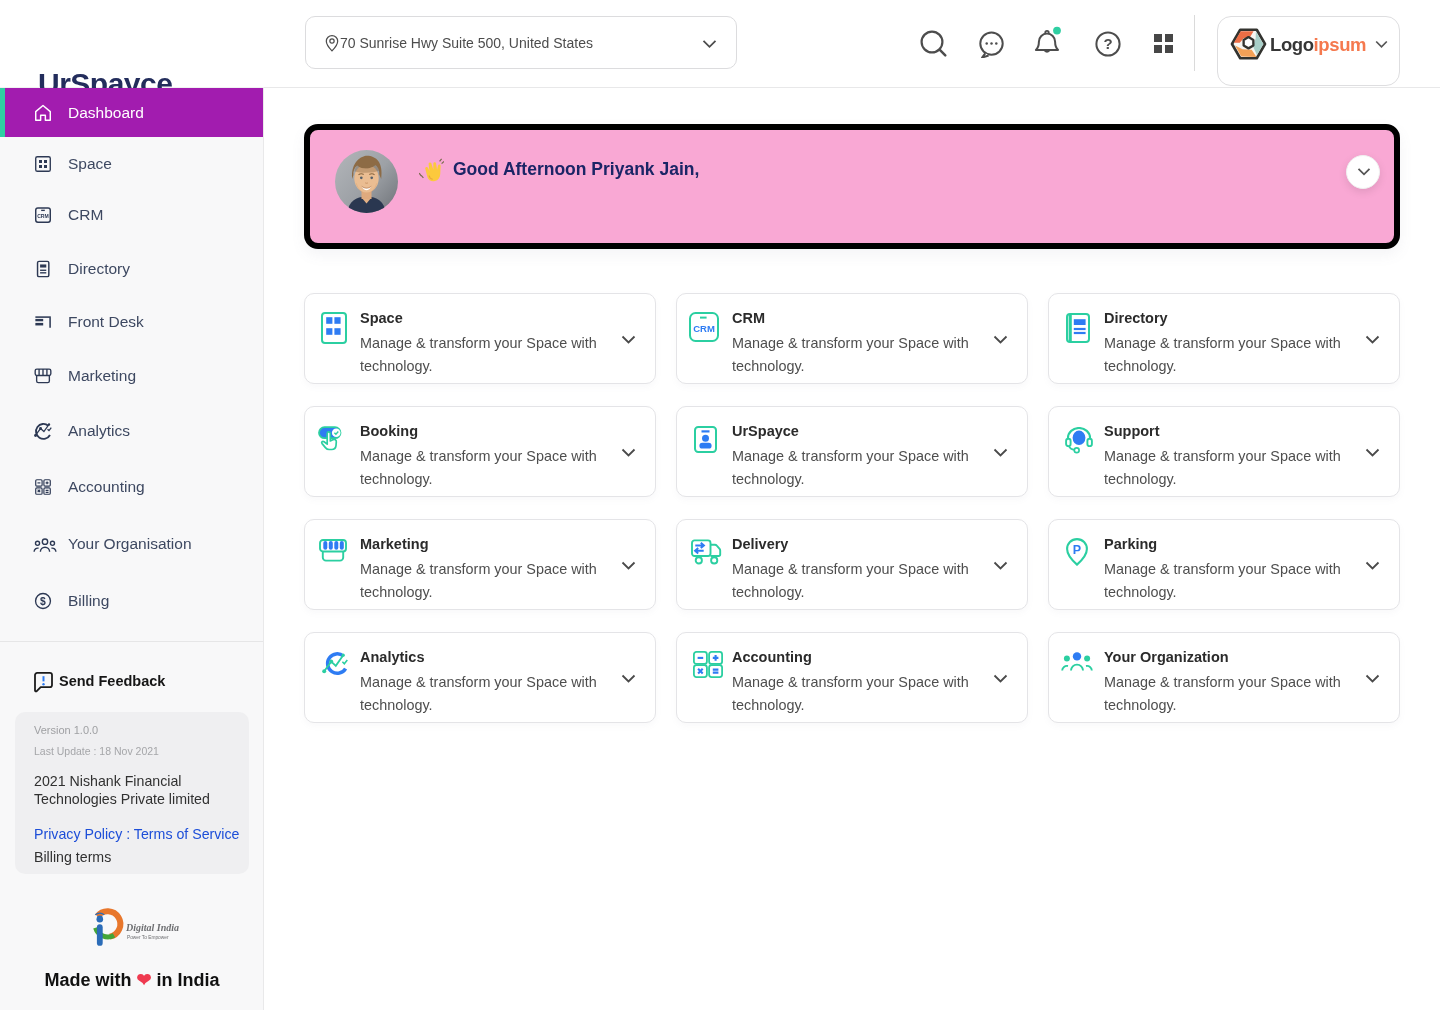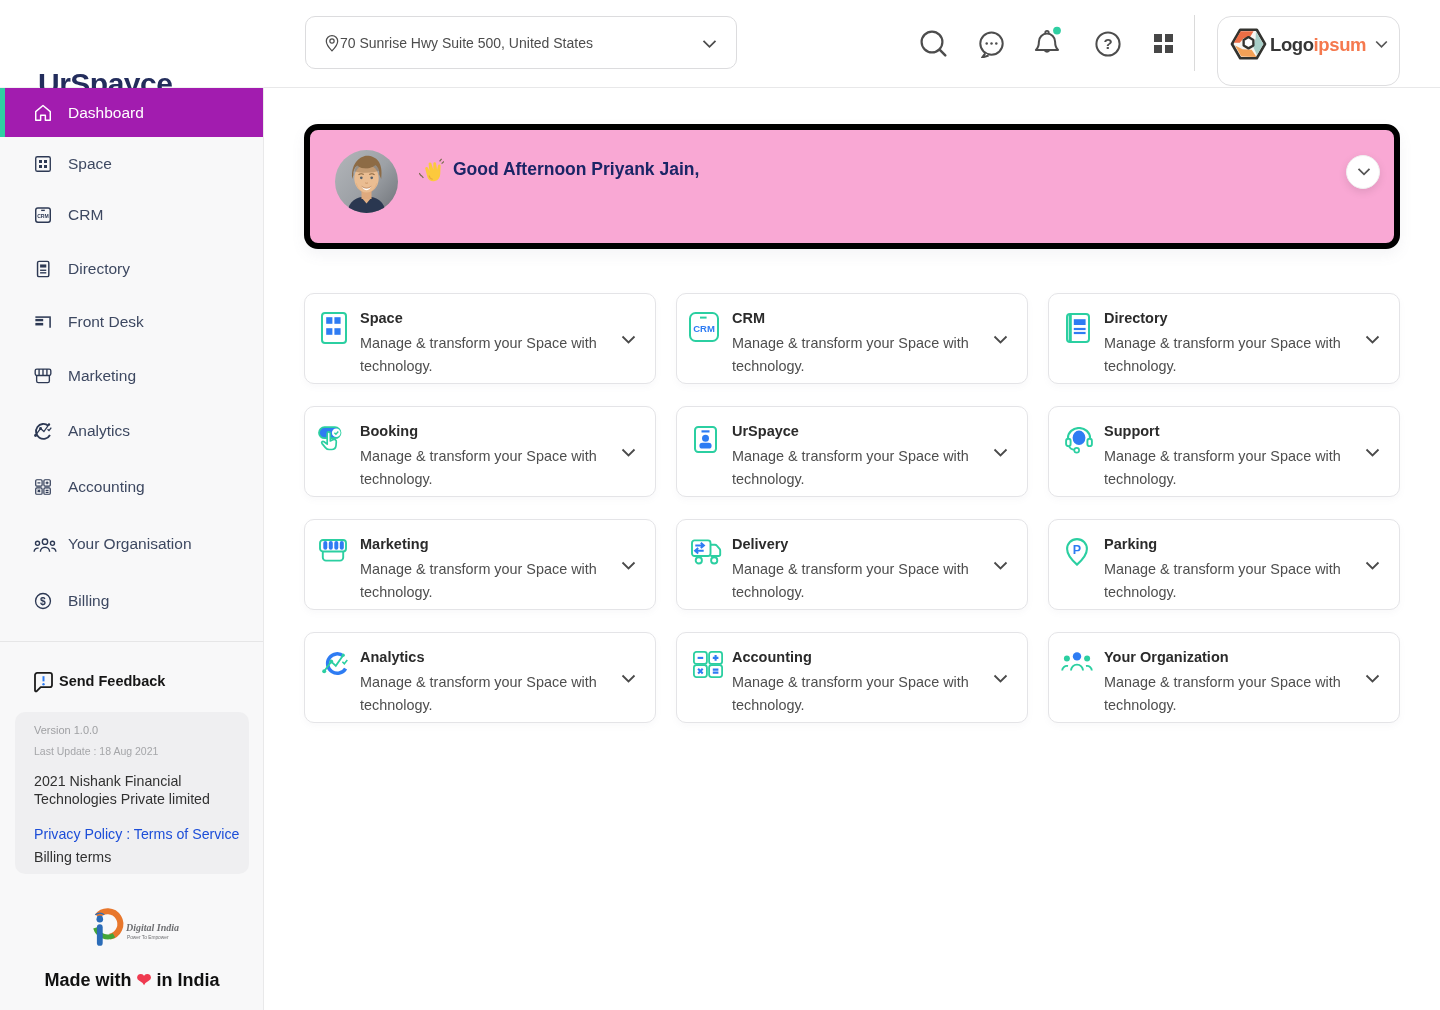--- a/index.html
+++ b/index.html
@@ -176,21 +176,21 @@
   <div id="feedback">
     <svg width="21" height="22" viewBox="0 0 21 22" fill="none">
         <path d="M2 4.1 a2.2 2.2 0 0 1 2.2-2.2 h12.6 a2.2 2.2 0 0 1 2.2 2.2 v9.8 a2.2 2.2 0 0 1 -2.2 2.2 H7.7 L3.7 20.2 c-.7.5-1.7.1-1.7-.8 Z" stroke="#1c1c1c" stroke-width="1.8" stroke-linejoin="round"></path>
         <line x1="10.5" y1="5.2" x2="10.5" y2="10.4" stroke="#2e7cf3" stroke-width="2"></line>
         <circle cx="10.5" cy="13.2" r="1.2" fill="#2e7cf3"></circle>
       </svg>
     <span class="tx">Send Feedback</span>
   </div>
   <div id="verbox">
     <div class="v1">Version 1.0.0</div>
-    <div class="v2">Last Update : 18 Aug 2021</div>
+    <div class="v2">Last Update : 18 Nov 2021</div>
     <div class="v3">2021 Nishank Financial<br>Technologies Private limited</div>
     <div class="v4">Privacy Policy : Terms of Service</div>
     <div class="v5">Billing terms</div>
   </div>
   <div id="digindia">
     <svg width="92" height="54" viewBox="0 0 92 54">
       <path d="M9.4 18.2 A12.8 12.8 0 1 1 21.8 38.6" fill="none" stroke="#e8772c" stroke-width="6"></path>
       <path d="M7.6 29.8 A12.8 12.8 0 0 0 26 37.4" fill="none" stroke="#44a538" stroke-width="5"></path>
       <circle cx="11.8" cy="21.3" r="3.3" fill="#2b6cb8"></circle>
       <rect x="8.9" y="26.3" width="5.8" height="21.5" rx="2.9" fill="#2b6cb8"></rect>

